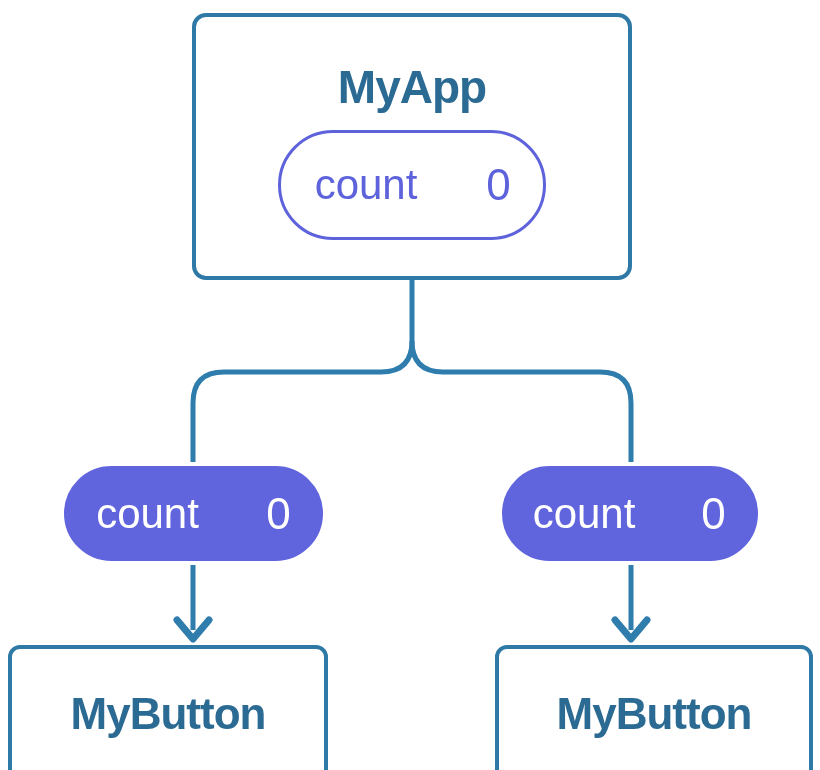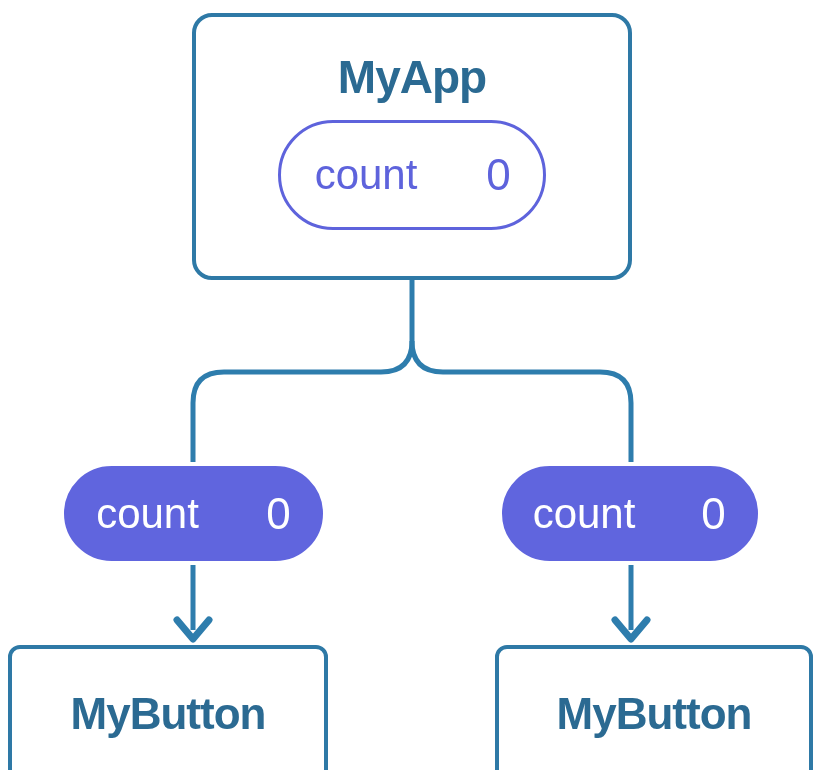--- a/index.html
+++ b/index.html
@@ -8,21 +8,21 @@
     font-family:"Liberation Sans","DejaVu Sans",sans-serif;overflow:hidden;
   }
   svg.connectors{position:absolute;left:0;top:0;z-index:1;}
   .conn{fill:none;stroke:var(--line-blue);stroke-width:5;}
   .arrow{fill:none;stroke:var(--line-blue);stroke-width:7;stroke-linecap:round;stroke-linejoin:round;}
 
   .card{
     position:absolute;background:#ffffff;border:4px solid var(--border-blue);
     box-sizing:border-box;z-index:2;display:flex;flex-direction:column;align-items:center;
   }
-  .root-card{left:192px;top:13px;width:440px;height:267px;border-radius:20px;padding-top:34px;}
+  .root-card{left:192px;top:13px;width:440px;height:267px;border-radius:14px;padding-top:44px;}
   .card-title{font-size:46px;font-weight:700;color:var(--text-blue);letter-spacing:-1px;line-height:1.15;}
   .child-card{top:645px;height:138px;border-radius:12px;justify-content:center;}
   .child-left{left:8px;width:320px;}
   .child-right{left:495px;width:318px;}
   .child-card .card-title{font-size:44px;}
 
   .pill{
     display:flex;align-items:center;border-radius:999px;overflow:hidden;
     box-sizing:border-box;z-index:2;
   }

